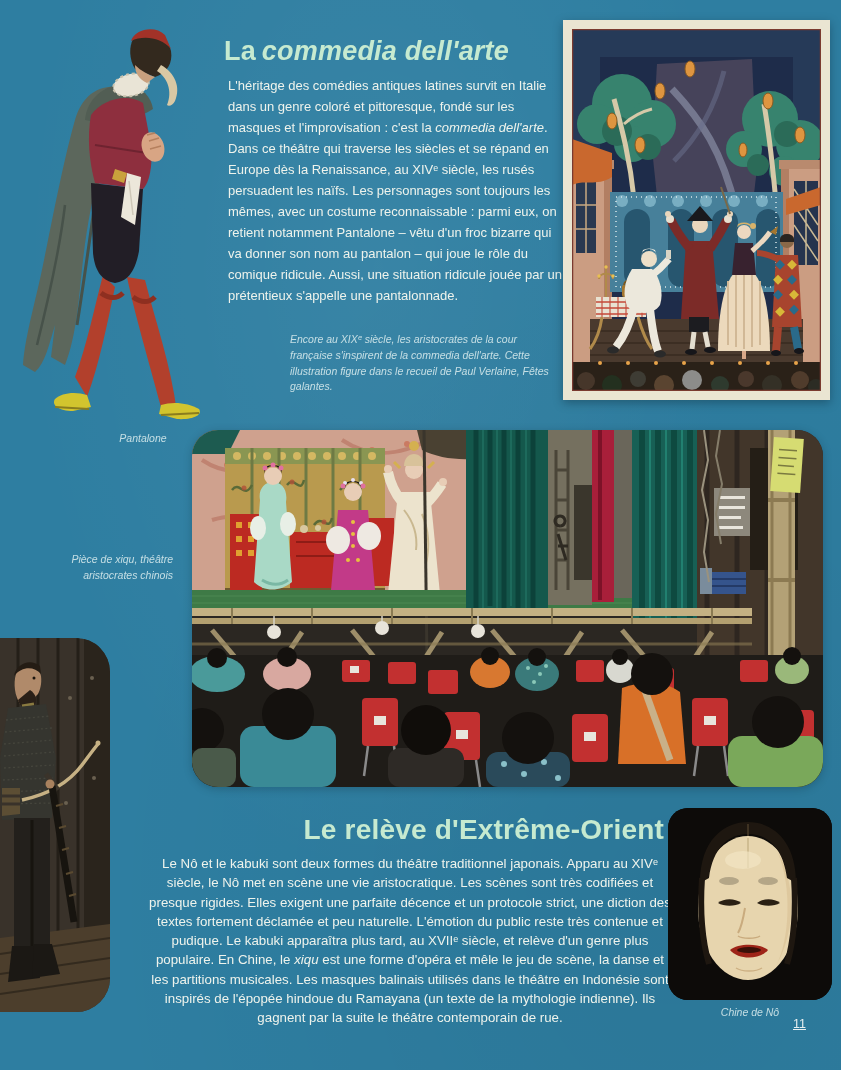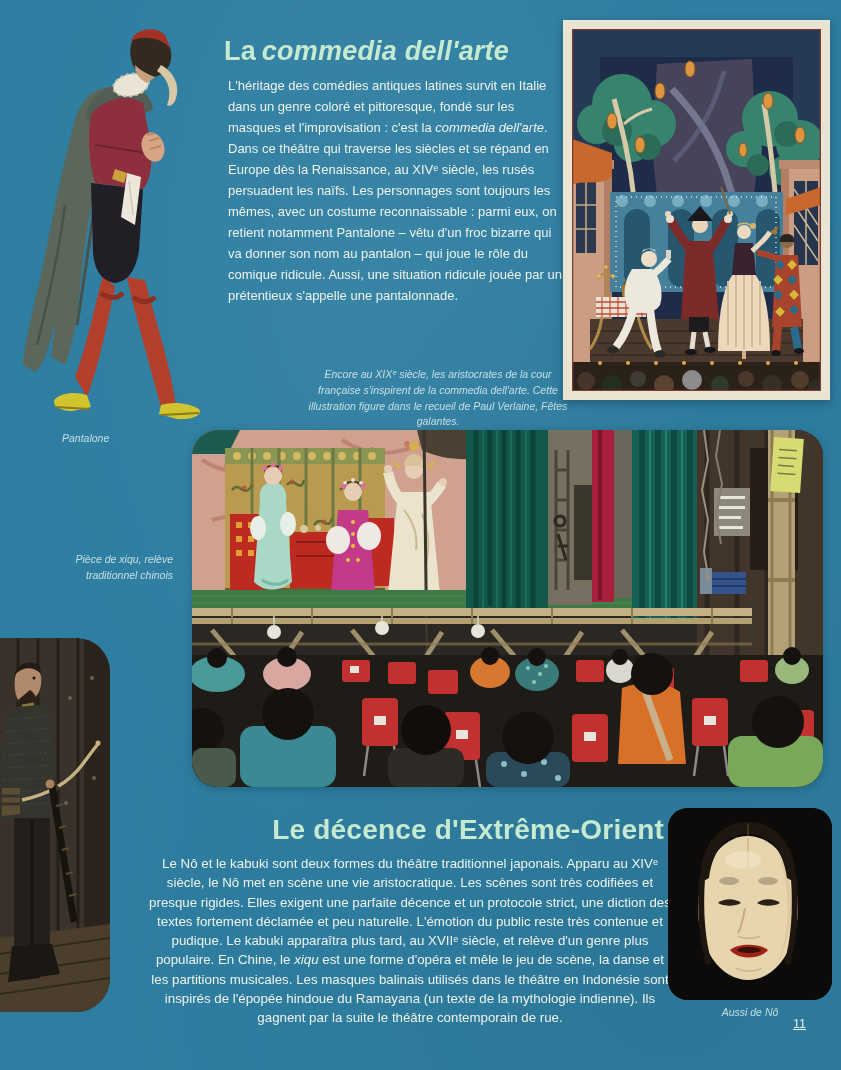--- a/index.html
+++ b/index.html
@@ -64,28 +64,28 @@
 
       <ellipse cx="116" cy="60" rx="18" ry="11" transform="rotate(-12 116 60)" fill="#e9e4d6"></ellipse>
       <ellipse cx="116" cy="60" rx="18" ry="11" transform="rotate(-12 116 60)" fill="none" stroke="#c9c2ae" stroke-width="2" stroke-dasharray="3 3"></ellipse>
 
       <path d="M118,14 C134,4 152,10 156,26 C158,38 152,48 140,52 L120,44 C114,34 114,22 118,14 Z" fill="#33291e"></path>
       <path d="M116,16 C120,4 140,0 150,10 L156,24 C146,12 128,10 116,16 Z" fill="#a23228"></path>
       <path d="M146,40 C160,48 166,62 160,76 C158,80 154,82 152,80 C158,66 152,52 142,46 Z" fill="#d9c8a4"></path>
       <path d="M120,40 C126,46 134,50 140,52 L132,58 C124,54 120,48 120,40 Z" fill="#c9a07e"></path>
     </g>
   </svg>
-  <div class="caption" style="left:62px;top:431px;width:150px;text-align:left;">Pantalone</div>
+  <div class="caption" style="left:68px;top:431px;width:150px;text-align:center;">Pantalone</div>
 
   <section class="abs" style="left:216px;top:28px;width:346px;">
     <h1 class="heading"><span class="prefix">La</span><em>commedia dell'arte</em></h1>
     <p class="bodytext"><span>L'héritage des comédies antiques latines survit en Italie dans un genre coloré et pittoresque, fondé sur les masques et l'improvisation : c'est la </span><em>commedia dell'arte</em><span>. Dans ce théâtre qui traverse les siècles et se répand en Europe dès la Renaissance, au XIVᵉ siècle, les rusés persuadent les naïfs. Les personnages sont toujours les mêmes, avec un costume reconnaissable : parmi eux, on retient notamment Pantalone – vêtu d'un froc bizarre qui va donner son nom au pantalon – qui joue le rôle du comique ridicule. Aussi, une situation ridicule jouée par un prétentieux s'appelle une pantalonnade.</span></p>
   </section>
 
-  <div class="caption" style="left:304px;top:332px;width:268px;text-align:center;margin-top:35px;">Encore au XIXᵉ siècle, les aristocrates de la cour française s'inspirent de la commedia dell'arte. Cette illustration figure dans le recueil de Paul Verlaine, Fêtes galantes.</div>
+  <div class="caption" style="left:290px;top:332px;width:268px;text-align:left;">Encore au XIXᵉ siècle, les aristocrates de la cour française s'inspirent de la commedia dell'arte. Cette illustration figure dans le recueil de Paul Verlaine, Fêtes galantes.</div>
 
   <div class="frame">
     <svg width="249" height="362" viewBox="0 0 249 362">
       <rect width="249" height="362" fill="#263a58"></rect>
       <rect x="28" y="28" width="193" height="285" fill="#1e2c4a"></rect>
 
       <path d="M85,35 L180,30 L185,140 L170,262 L95,262 L80,120 Z" fill="#46435a"></path>
       <path d="M100,60 C130,92 150,122 164,180 C150,202 132,212 116,232" stroke="#8d93ab" stroke-width="7" fill="none" opacity="0.65"></path>
       <path d="M152,42 C142,82 122,112 102,132" stroke="#6a708c" stroke-width="5" fill="none" opacity="0.55"></path>
 
@@ -257,21 +257,21 @@
           <circle cx="148" cy="356" r="9" fill="#2e3a2e"></circle>
         <circle cx="174" cy="350" r="8" fill="#4a382c"></circle>
           <circle cx="200" cy="356" r="10" fill="#343026"></circle>
         <circle cx="228" cy="351" r="9" fill="#503c2c"></circle>
           <circle cx="244" cy="358" r="8" fill="#2c2c24"></circle>
       </g>
       <rect x="0.5" y="0.5" width="248" height="361" fill="none" stroke="#7a3a30" stroke-width="1.5"></rect>
     </svg>
   </div>
 
-  <div class="caption" style="left:28px;top:552px;width:145px;text-align:right;">Pièce de xiqu, relève traditionnel chinois</div>
+  <div class="caption" style="left:28px;top:552px;width:145px;text-align:right;">Pièce de xiqu, théâtre aristocrates chinois</div>
 
   <div class="photo photo-xiqu">
     <svg width="631" height="357" viewBox="0 0 631 357">
       <rect width="631" height="357" fill="#2b2722"></rect>
 
       <rect x="0" y="0" width="300" height="176" fill="#cfa18e"></rect>
       <path d="M10,30 C40,50 70,40 95,20 M150,10 C180,30 210,25 240,8 M20,90 C50,80 80,95 110,85" stroke="#b5705e" stroke-width="4" fill="none" opacity="0.6"></path>
       <g fill="#c96a50" opacity="0.7">
           <circle cx="35" cy="35" r="3"></circle>
           <circle cx="70" cy="28" r="3"></circle>
@@ -550,21 +550,21 @@
 
         <path d="M46,136 L58,152" stroke="#3a332a" stroke-width="5"></path>
         <path d="M52,148 L74,284" stroke="#17140f" stroke-width="7"></path>
         <path d="M56,168 l7,-2 M59,190 l7,-2 M62,212 l7,-2 M66,236 l7,-2 M69,258 l7,-2" stroke="#5a4a30" stroke-width="2"></path>
         <circle cx="50" cy="146" r="4.5" fill="#a8815e"></circle>
       </g>
     </svg>
   </div>
 
   <section class="abs" style="left:148px;top:806px;width:524px;">
-    <h2 class="heading">Le décence d'Extrême-Orient</h2>
+    <h2 class="heading">Le relève d'Extrême-Orient</h2>
     <p class="bodytext2"><span>Le Nô et le kabuki sont deux formes du théâtre traditionnel japonais. Apparu au XIVᵉ siècle, le Nô met en scène une vie aristocratique. Les scènes sont très codifiées et presque rigides. Elles exigent une parfaite décence et un protocole strict, une diction des textes fortement déclamée et peu naturelle. L'émotion du public reste très contenue et pudique. Le kabuki apparaîtra plus tard, au XVIIᵉ siècle, et relève d'un genre plus populaire. En Chine, le </span><em>xiqu</em><span> est une forme d'opéra et mêle le jeu de scène, la danse et les partitions musicales. Les masques balinais utilisés dans le théâtre en Indonésie sont inspirés de l'épopée hindoue du Ramayana (un texte de la mythologie indienne). Ils gagnent par la suite le théâtre contemporain de rue.</span></p>
   </section>
 
   <div class="mask-card">
     <svg width="164" height="192" viewBox="0 0 164 192">
       <rect width="164" height="192" fill="#0d0b09"></rect>
       <ellipse cx="80" cy="100" rx="50" ry="72" fill="#e7d5ae"></ellipse>
       <path d="M110,45 C126,70 130,120 108,158 C122,132 124,78 110,45 Z" fill="#d8c093" opacity="0.6"></path>
       <path d="M32,75 C32,32 56,14 80,14 C104,14 128,32 128,75 L119,70 C115,40 100,26 80,26 C60,26 45,40 41,70 Z" fill="#1e1710"></path>
       <path d="M34,70 C32,100 34,132 41,156" stroke="#1e1710" stroke-width="6" fill="none"></path>
@@ -576,17 +576,17 @@
       <ellipse cx="100" cy="73" rx="10" ry="4" fill="#8a8068" opacity="0.55"></ellipse>
       <path d="M50,95 C56,90 67,90 73,95 C67,98.5 56,98.5 50,95 Z" fill="#2a2014"></path>
       <path d="M89,95 C95,90 106,90 112,95 C106,98.5 95,98.5 89,95 Z" fill="#2a2014"></path>
       <path d="M77,100 C75,112 73,120 70,125" stroke="#c9ab7e" stroke-width="2" fill="none"></path>
       <path d="M70,128 C74,131 88,131 92,128" stroke="#c9ab7e" stroke-width="1.5" fill="none"></path>
       <path d="M62,142 C70,135 92,135 100,142 C92,152 70,152 62,142 Z" fill="#9e2418"></path>
       <ellipse cx="81" cy="142" rx="12" ry="3" fill="#3a1008"></ellipse>
       <path d="M68,160 C74,164 88,164 94,160" stroke="#cdb083" stroke-width="1.5" fill="none"></path>
     </svg>
   </div>
-  <div class="caption" style="left:678px;top:1005px;width:144px;text-align:center;">Aussi de Nô</div>
+  <div class="caption" style="left:678px;top:1005px;width:144px;text-align:center;">Chine de Nô</div>
 
   <div class="pagenum">11</div>
 
 </div>
 
 </body></html>

